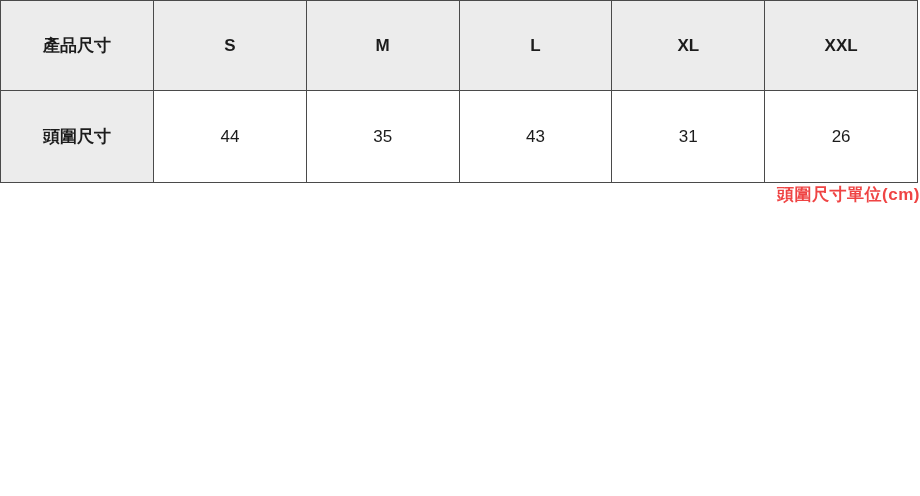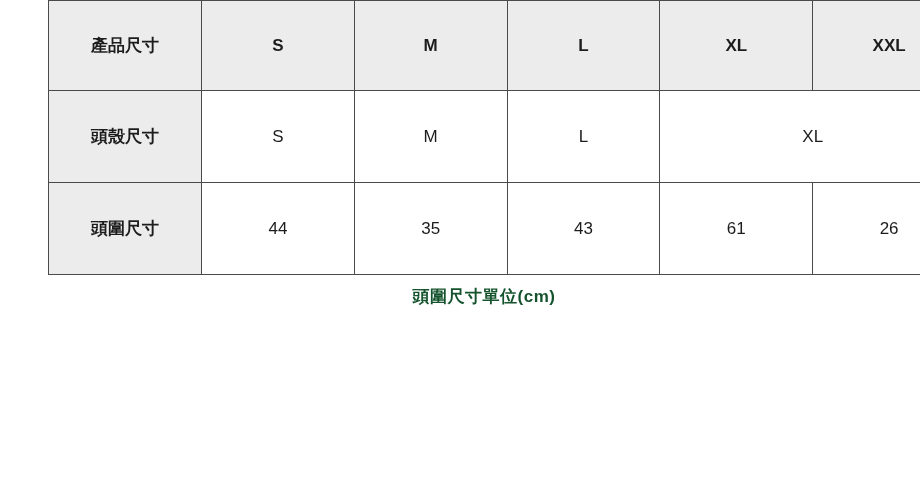--- a/index.html
+++ b/index.html
@@ -12,21 +12,20 @@
     background: #ffffff;
     font-family: "Liberation Sans", sans-serif;
     color: #1a1a1a;
     overflow: hidden;
   }
   .wrap {
     width: 920px;
     height: 496px;
     position: relative;
     box-sizing: border-box;
-    padding-left: 48px;
   }
   table.size-table {
     border-collapse: collapse;
     width: 918px;
     table-layout: fixed;
     margin: 0;
   }
   table.size-table td {
     border: 1px solid #4a4a4a;
     text-align: center;
@@ -49,58 +48,50 @@
   td.colhead {
     background: #ececec;
     font-weight: bold;
     font-size: 18px;
   }
   td.plain {
     background: #ffffff;
     font-weight: normal;
   }
   .footnote {
-    text-align: center;
+    text-align: right;
     font-size: 17px;
     font-weight: bold;
-    color: #14532d;
-    margin-top: 10px;
+    color: #ef4444;
     letter-spacing: 0.5px;
   }
 </style>
 </head>
 <body>
 
 <div class="wrap">
   <table class="size-table">
     <tbody>
       <tr>
         <td class="rowhead">產品尺寸</td>
         <td class="colhead">S</td>
         <td class="colhead">M</td>
         <td class="colhead">L</td>
         <td class="colhead">XL</td>
         <td class="colhead">XXL</td>
       </tr>
 
 
-      <tr>
-        <td class="rowhead">頭殼尺寸</td>
-        <td class="plain">S</td>
-        <td class="plain">M</td>
-        <td class="plain">L</td>
-        <td class="plain" colspan="2">XL</td>
-      </tr>
 
 
       <tr>
         <td class="rowhead">頭圍尺寸</td>
         <td class="plain">44</td>
         <td class="plain">35</td>
         <td class="plain">43</td>
-        <td class="plain">61</td>
+        <td class="plain">31</td>
         <td class="plain">26</td>
       </tr>
     </tbody>
   </table>
 
   <div class="footnote">頭圍尺寸單位(cm)</div>
 </div>
 
 </body></html>

